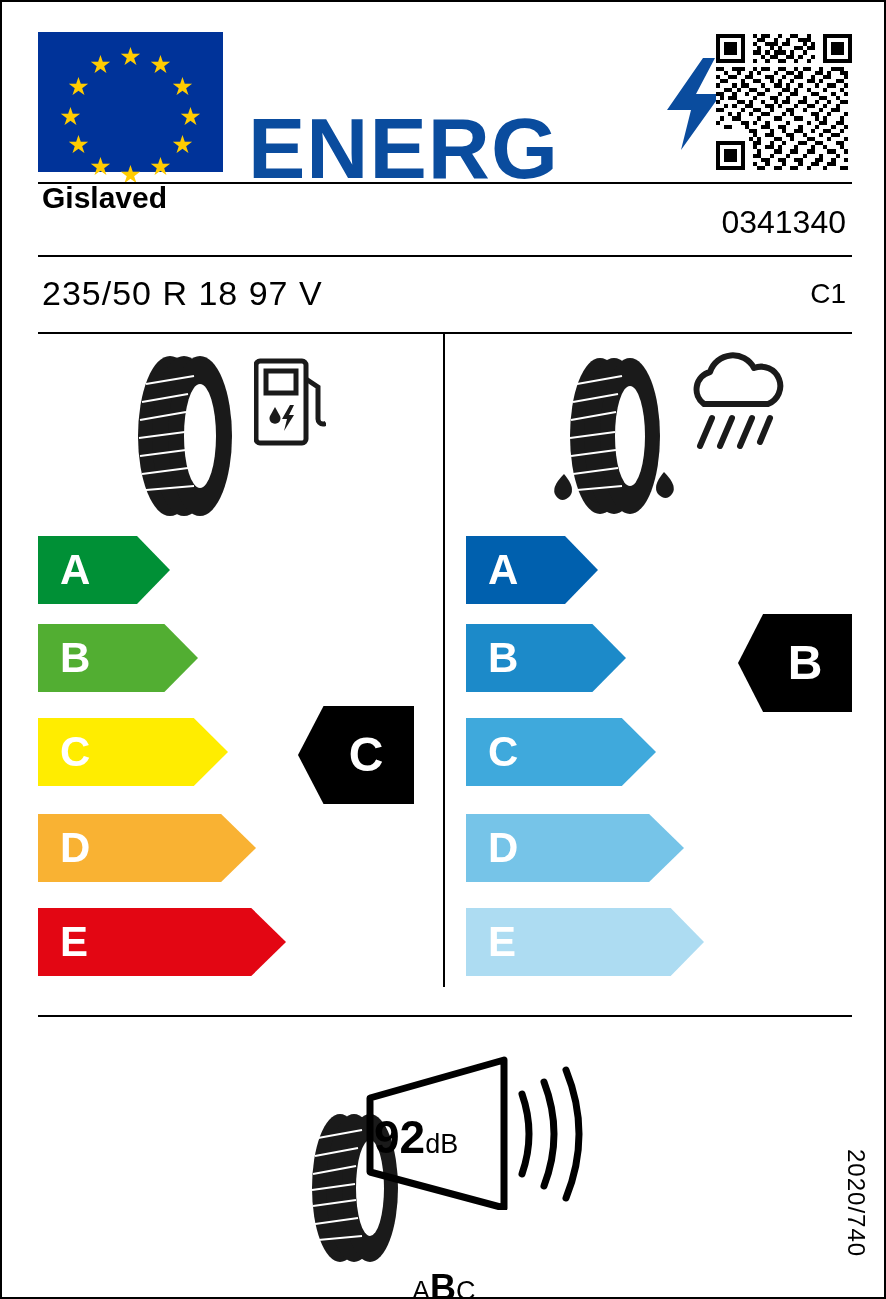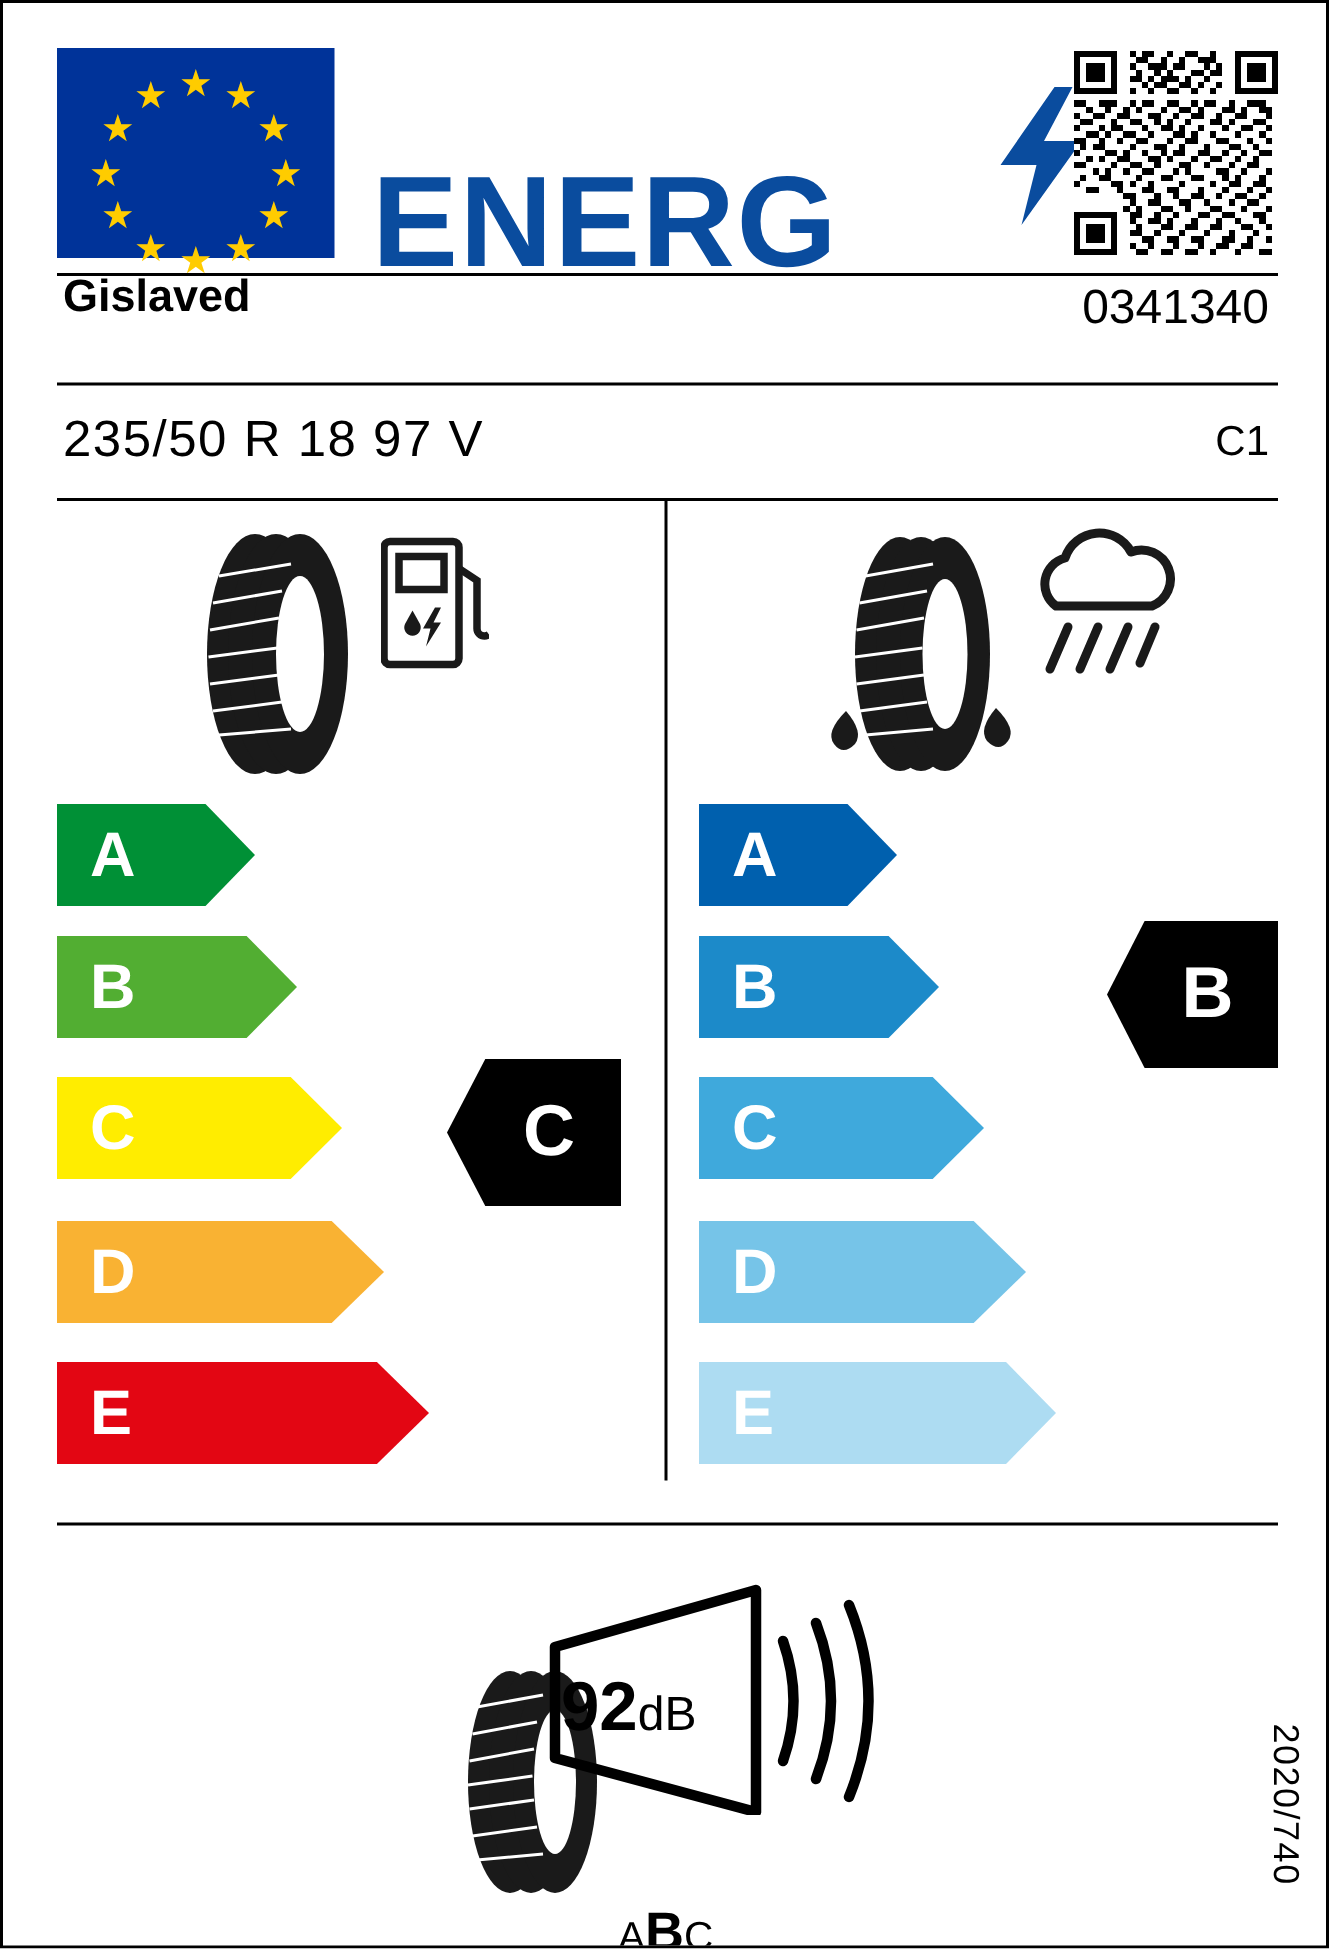--- a/index.html
+++ b/index.html
@@ -91,21 +91,21 @@
   .brand {
     position: absolute;
     left: 40px;
     top: 179px;
     font-size: 30px;
     font-weight: bold;
   }
   .code {
     position: absolute;
     right: 38px;
-    top: 184px;
+    top: 202px;
     font-size: 32px;
     text-align: left;
   }
   .size {
     position: absolute;
     left: 40px;
     top: 272px;
     font-size: 34px;
     letter-spacing: 1px;
   }
@@ -152,21 +152,21 @@
   }
 
   
   .noise-db {
     position: absolute;
     font-weight: bold;
     font-size: 46px;
     color: #000000;
   }
   .noise-db small {
-    font-size: 32px;
+    font-size: 27px;
     font-weight: normal;
     text-align: center;
   }
   .noise-classes {
     position: absolute;
     font-size: 27px;
   }
   .noise-classes .big {
     font-size: 36px;
     font-weight: bold;

